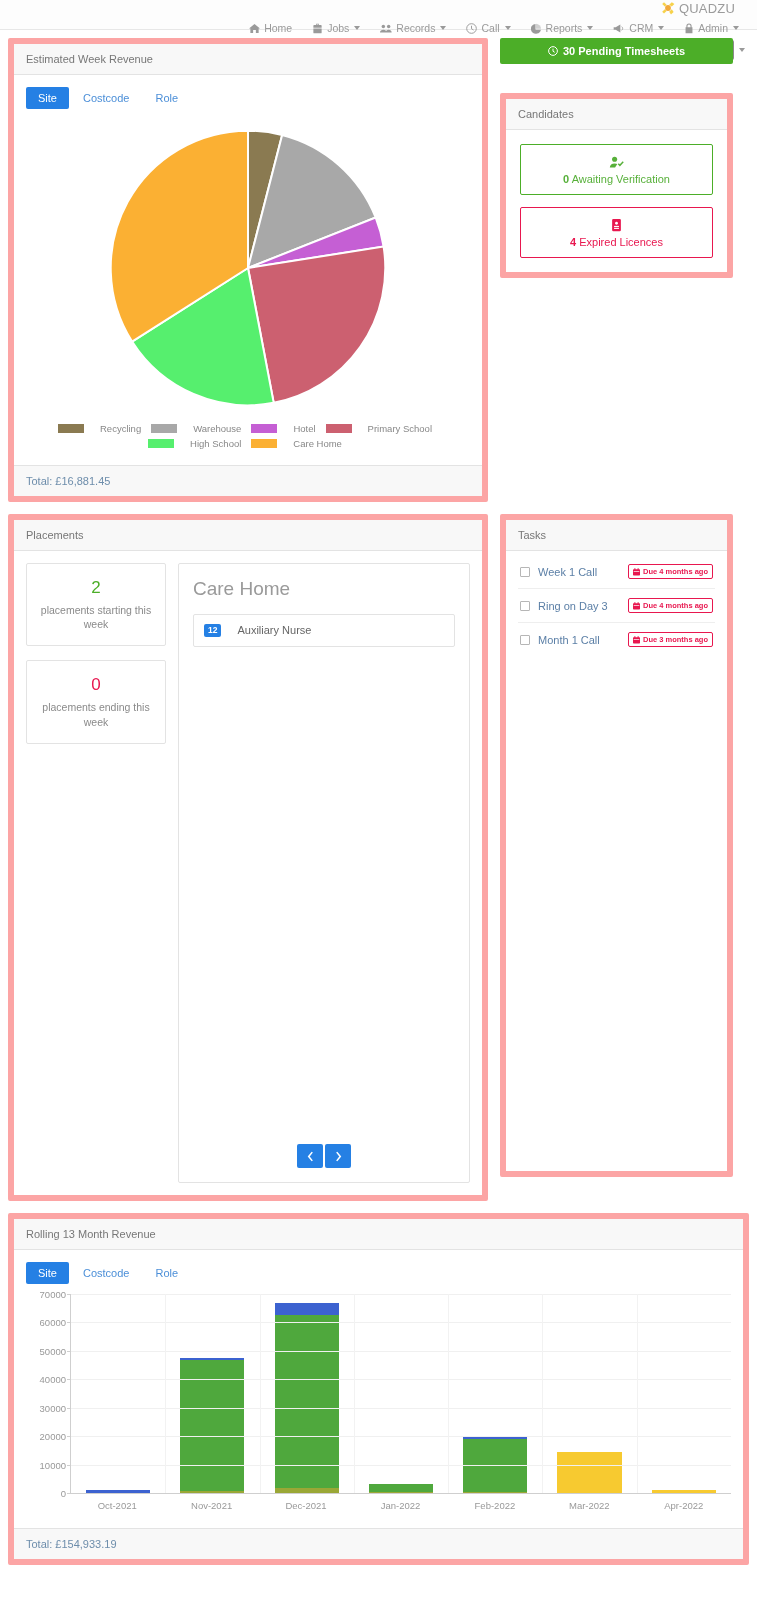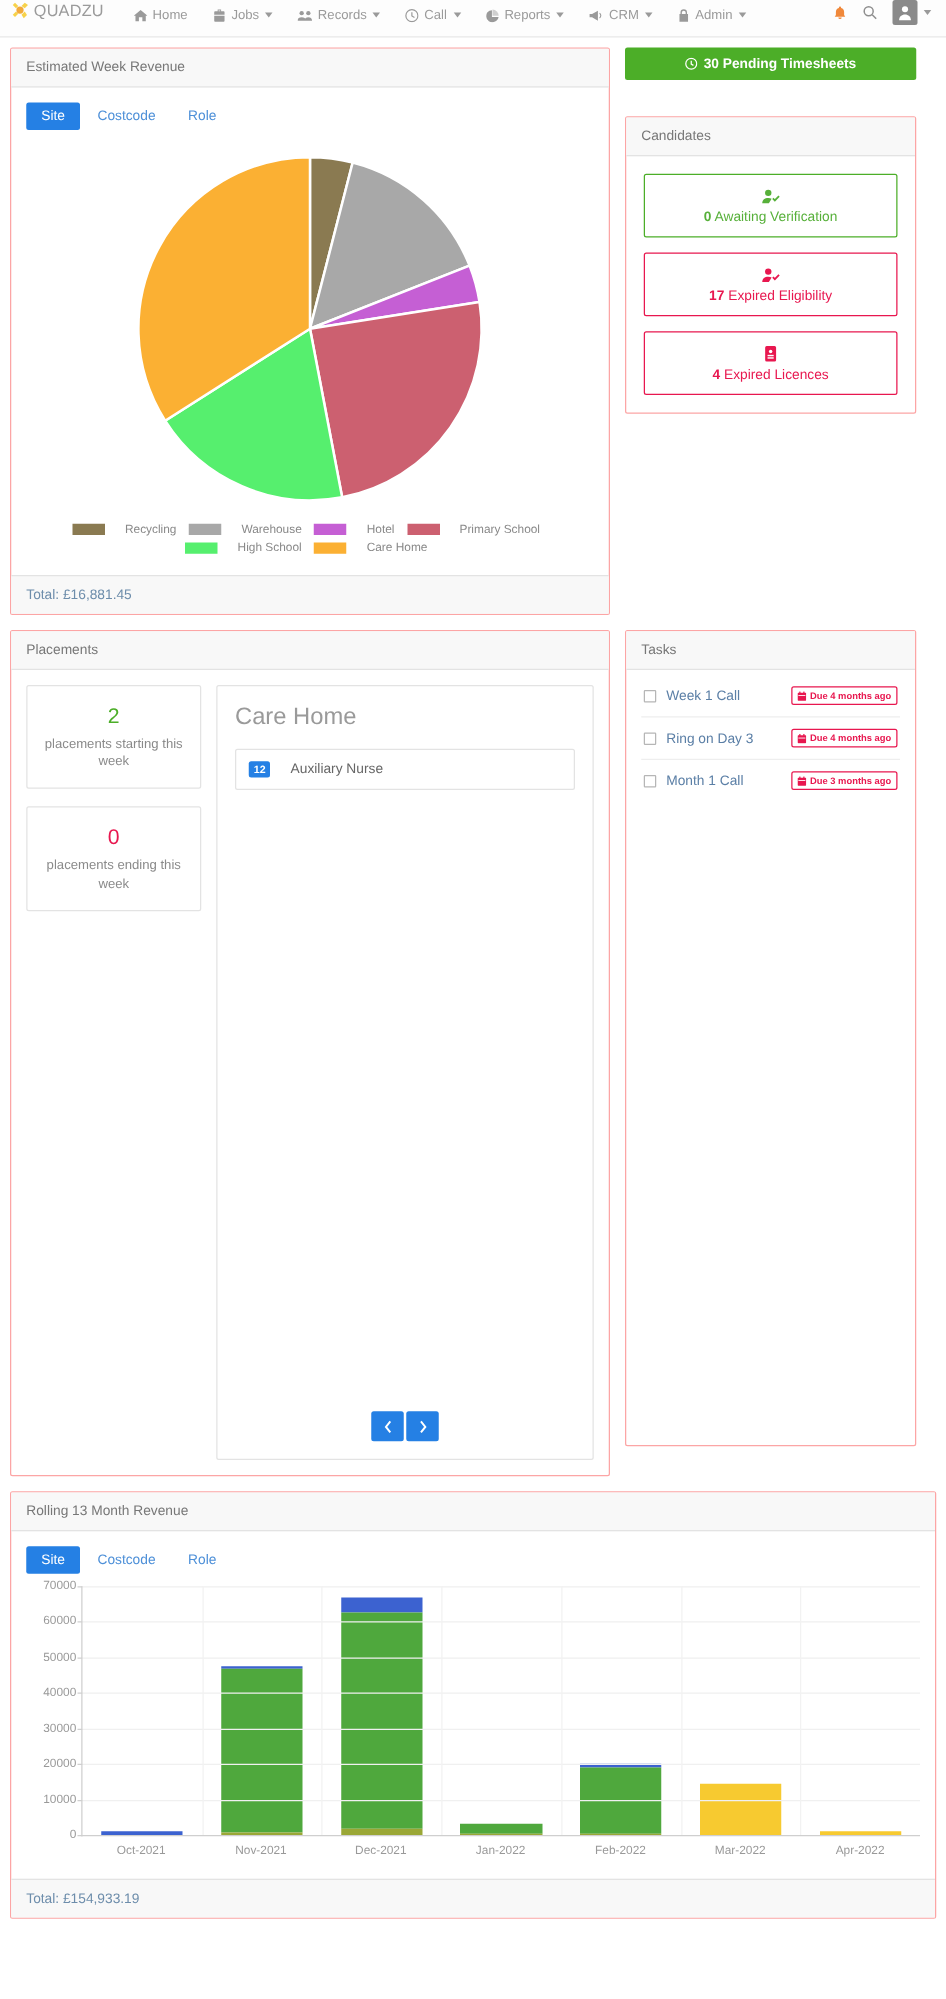--- a/index.html
+++ b/index.html
@@ -11,22 +11,23 @@
     color: #555;
     -webkit-font-smoothing: antialiased;
   }
 
   
   .navbar {
     height: 30px;
     background: #fdfdfd;
     border-bottom: 1px solid #e7e7e7;
     display: flex;
-    align-items: flex-start;
+    align-items: flex-end;
     padding: 0 8px;
+    flex-direction: column;
   }
   .brand {
     display: flex;
     align-items: center;
     gap: 3px;
     margin-right: 14px;
   }
   .brand-logo { width: 16px; height: 16px; display: block; }
   .brand-text {
     font-size: 13px;
@@ -66,21 +67,21 @@
   }
 
   
   .page { padding: 8px; }
   .row { display: flex; gap: 12px; align-items: flex-start; }
   .col-left { width: 480px; flex: 0 0 480px; }
   .col-right { width: 233px; flex: 0 0 233px; }
 
   .panel {
     background: #fff;
-    border: 1px solid #fca5a5;
+    border: 6px solid #fca5a5;
     border-radius: 2px;
     margin-bottom: 12px;
   }
   .panel-head {
     background: #f8f8f8;
     border-bottom: 1px solid #e3e3e3;
     padding: 9px 12px;
     font-size: 11px;
     color: #777;
   }
@@ -488,30 +489,20 @@
             <div class="cand-ico">
               <svg width="16" height="14" viewBox="0 0 20 16" fill="#57b03a">
                   <circle cx="7" cy="4.6" r="3.2"></circle>
                   <path d="M1 15c0-3.3 2.5-5.2 6-5.2 1.3 0 2.5.3 3.4.8L7.6 15z"></path>
                   <path d="M11.6 10.2l2 2 4.2-4.4" fill="none" stroke="#57b03a" stroke-width="1.8"></path>
                 </svg>
             </div>
             <div class="cand-txt"><span class="cand-num">0</span><span> Awaiting Verification</span></div>
           </div>
 
-          <div class="cand-box red">
-            <div class="cand-ico">
-              <svg width="16" height="14" viewBox="0 0 20 16" fill="#e8174f">
-                  <circle cx="7" cy="4.6" r="3.2"></circle>
-                  <path d="M1 15c0-3.3 2.5-5.2 6-5.2 1.3 0 2.5.3 3.4.8L7.6 15z"></path>
-                  <path d="M11.6 10.2l2 2 4.2-4.4" fill="none" stroke="#e8174f" stroke-width="1.8"></path>
-                </svg>
-            </div>
-            <div class="cand-txt"><span class="cand-num">17</span><span> Expired Eligibility</span></div>
-          </div>
 
           <div class="cand-box red">
             <div class="cand-ico">
               <svg width="11" height="14" viewBox="0 0 12 16" fill="#e8174f">
                   <rect x="1" y="1" width="10" height="14" rx="1.4"></rect>
                   <circle cx="6" cy="6" r="1.6" fill="#fff"></circle>
                   <rect x="3.2" y="9" width="5.6" height="1.3" fill="#fff"></rect>
                   <rect x="3.2" y="11.2" width="5.6" height="1.3" fill="#fff"></rect>
                 </svg>
             </div>

